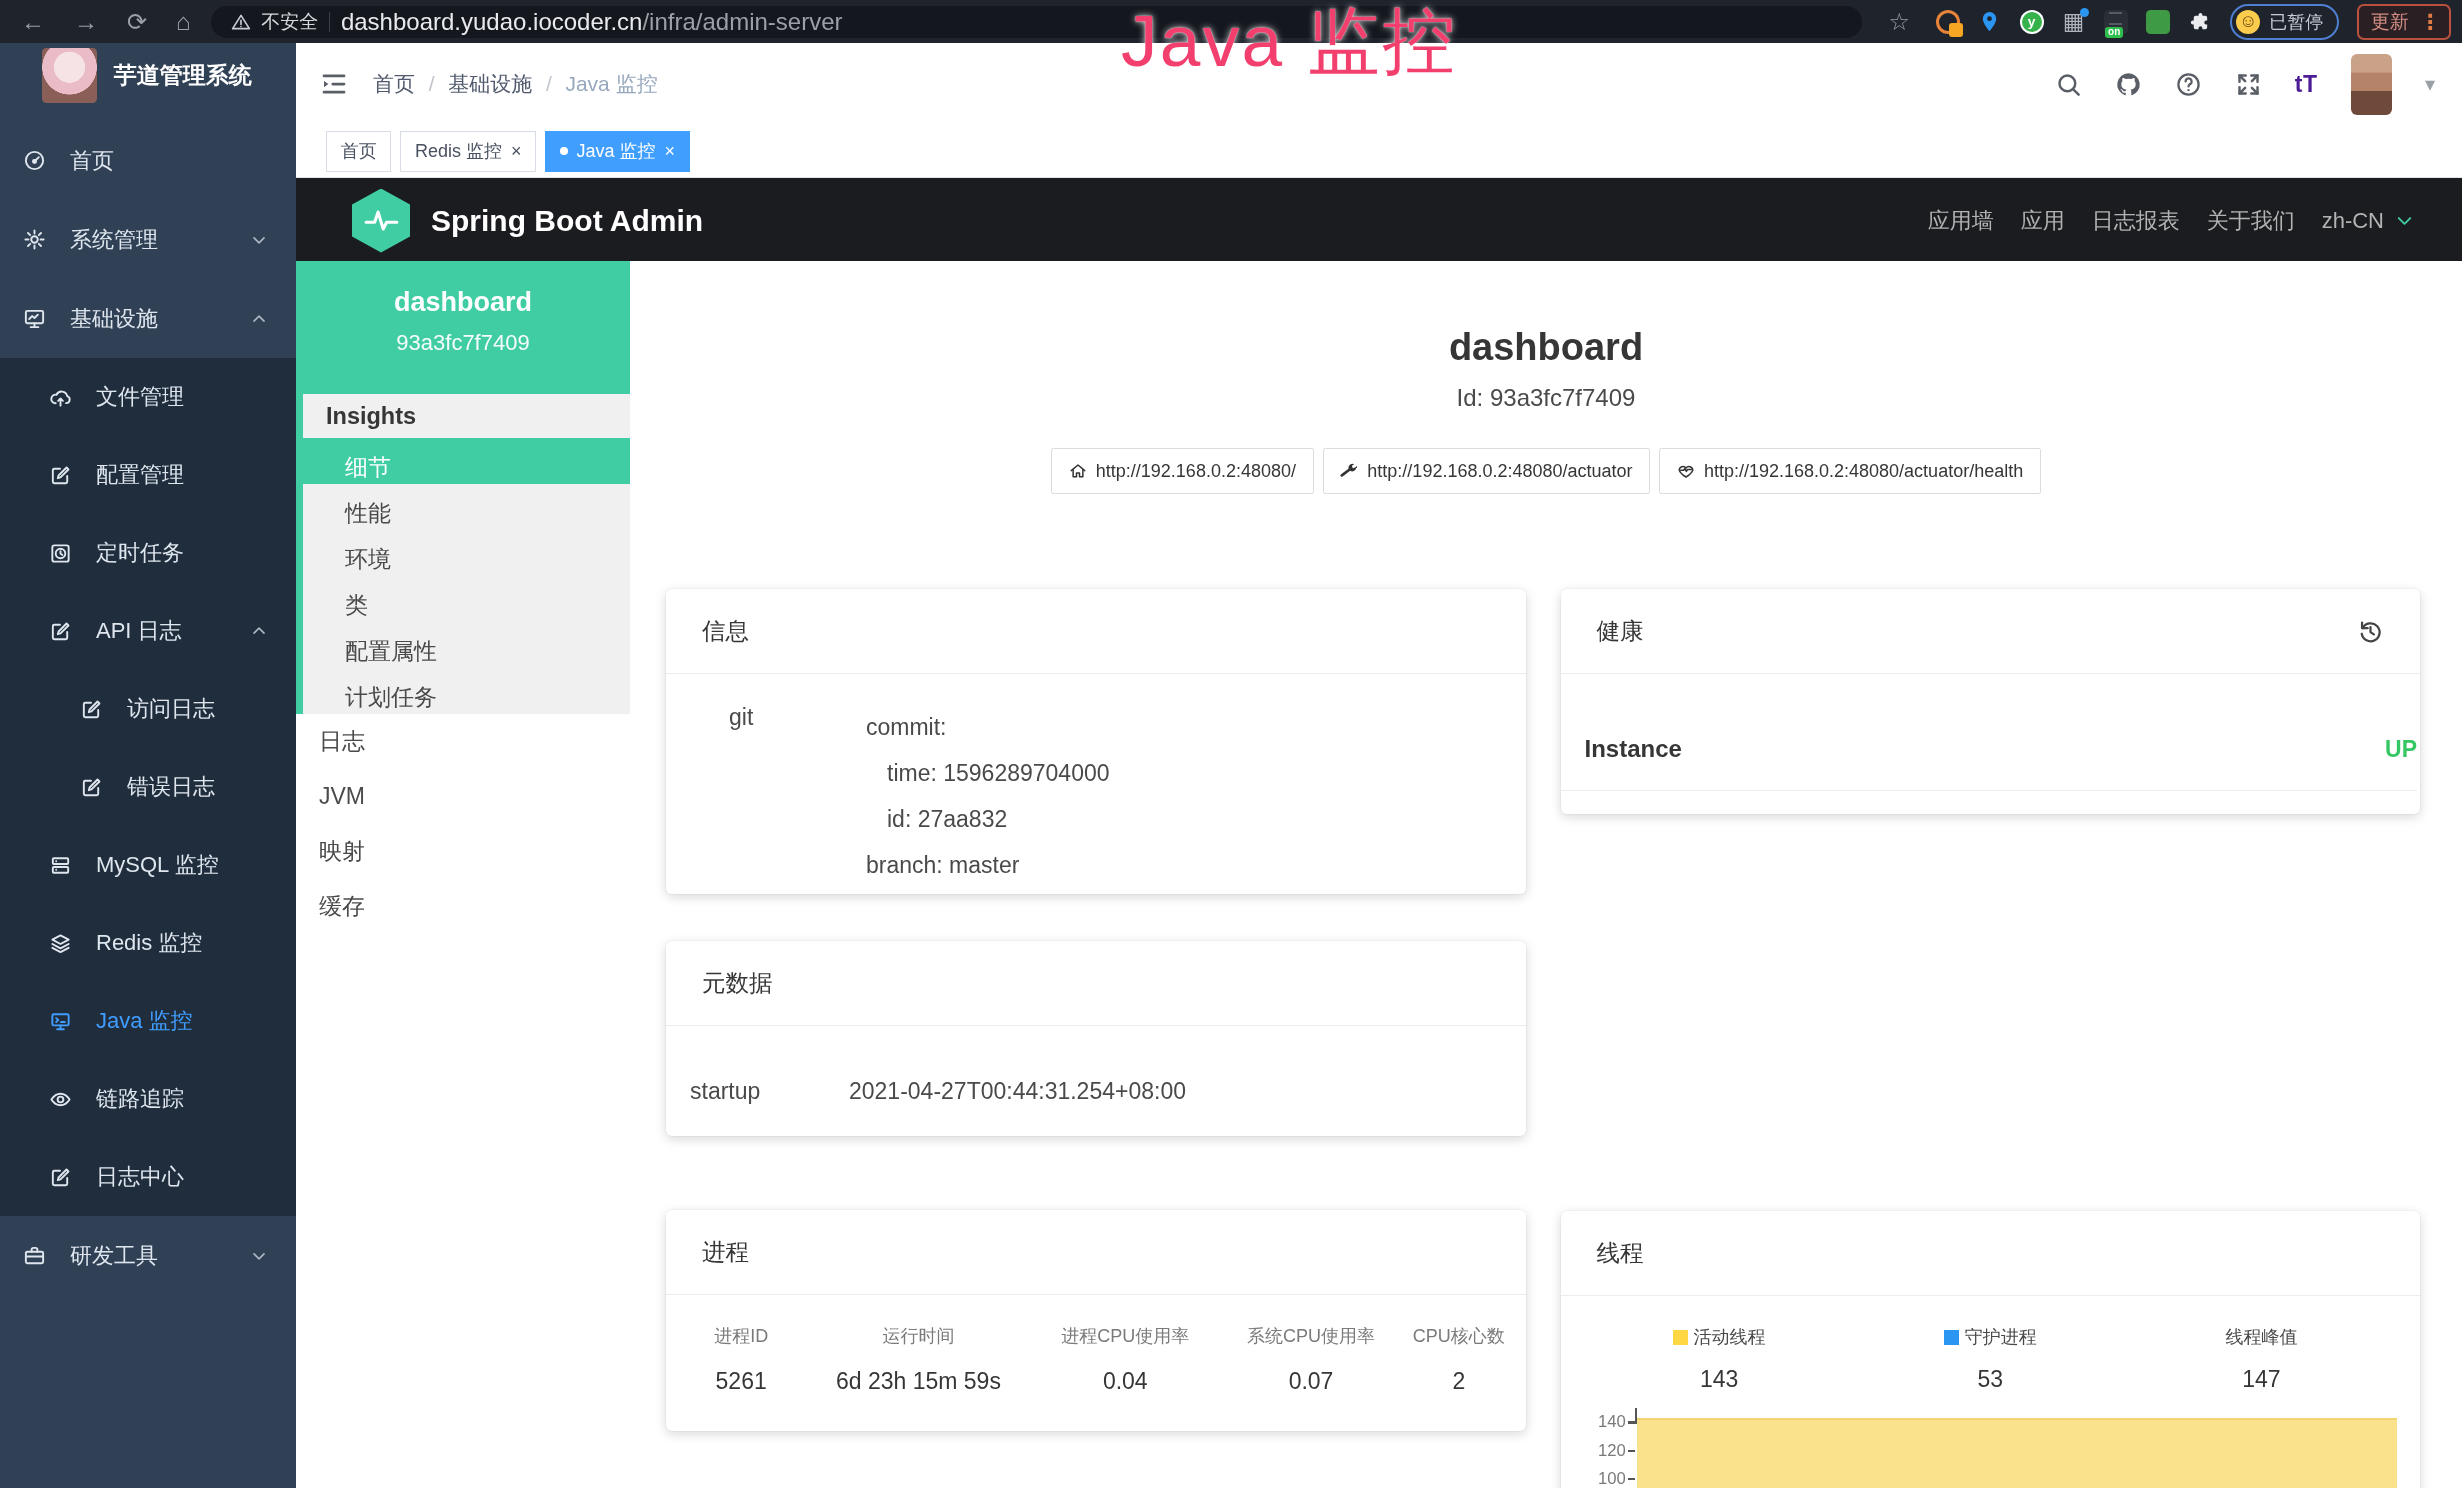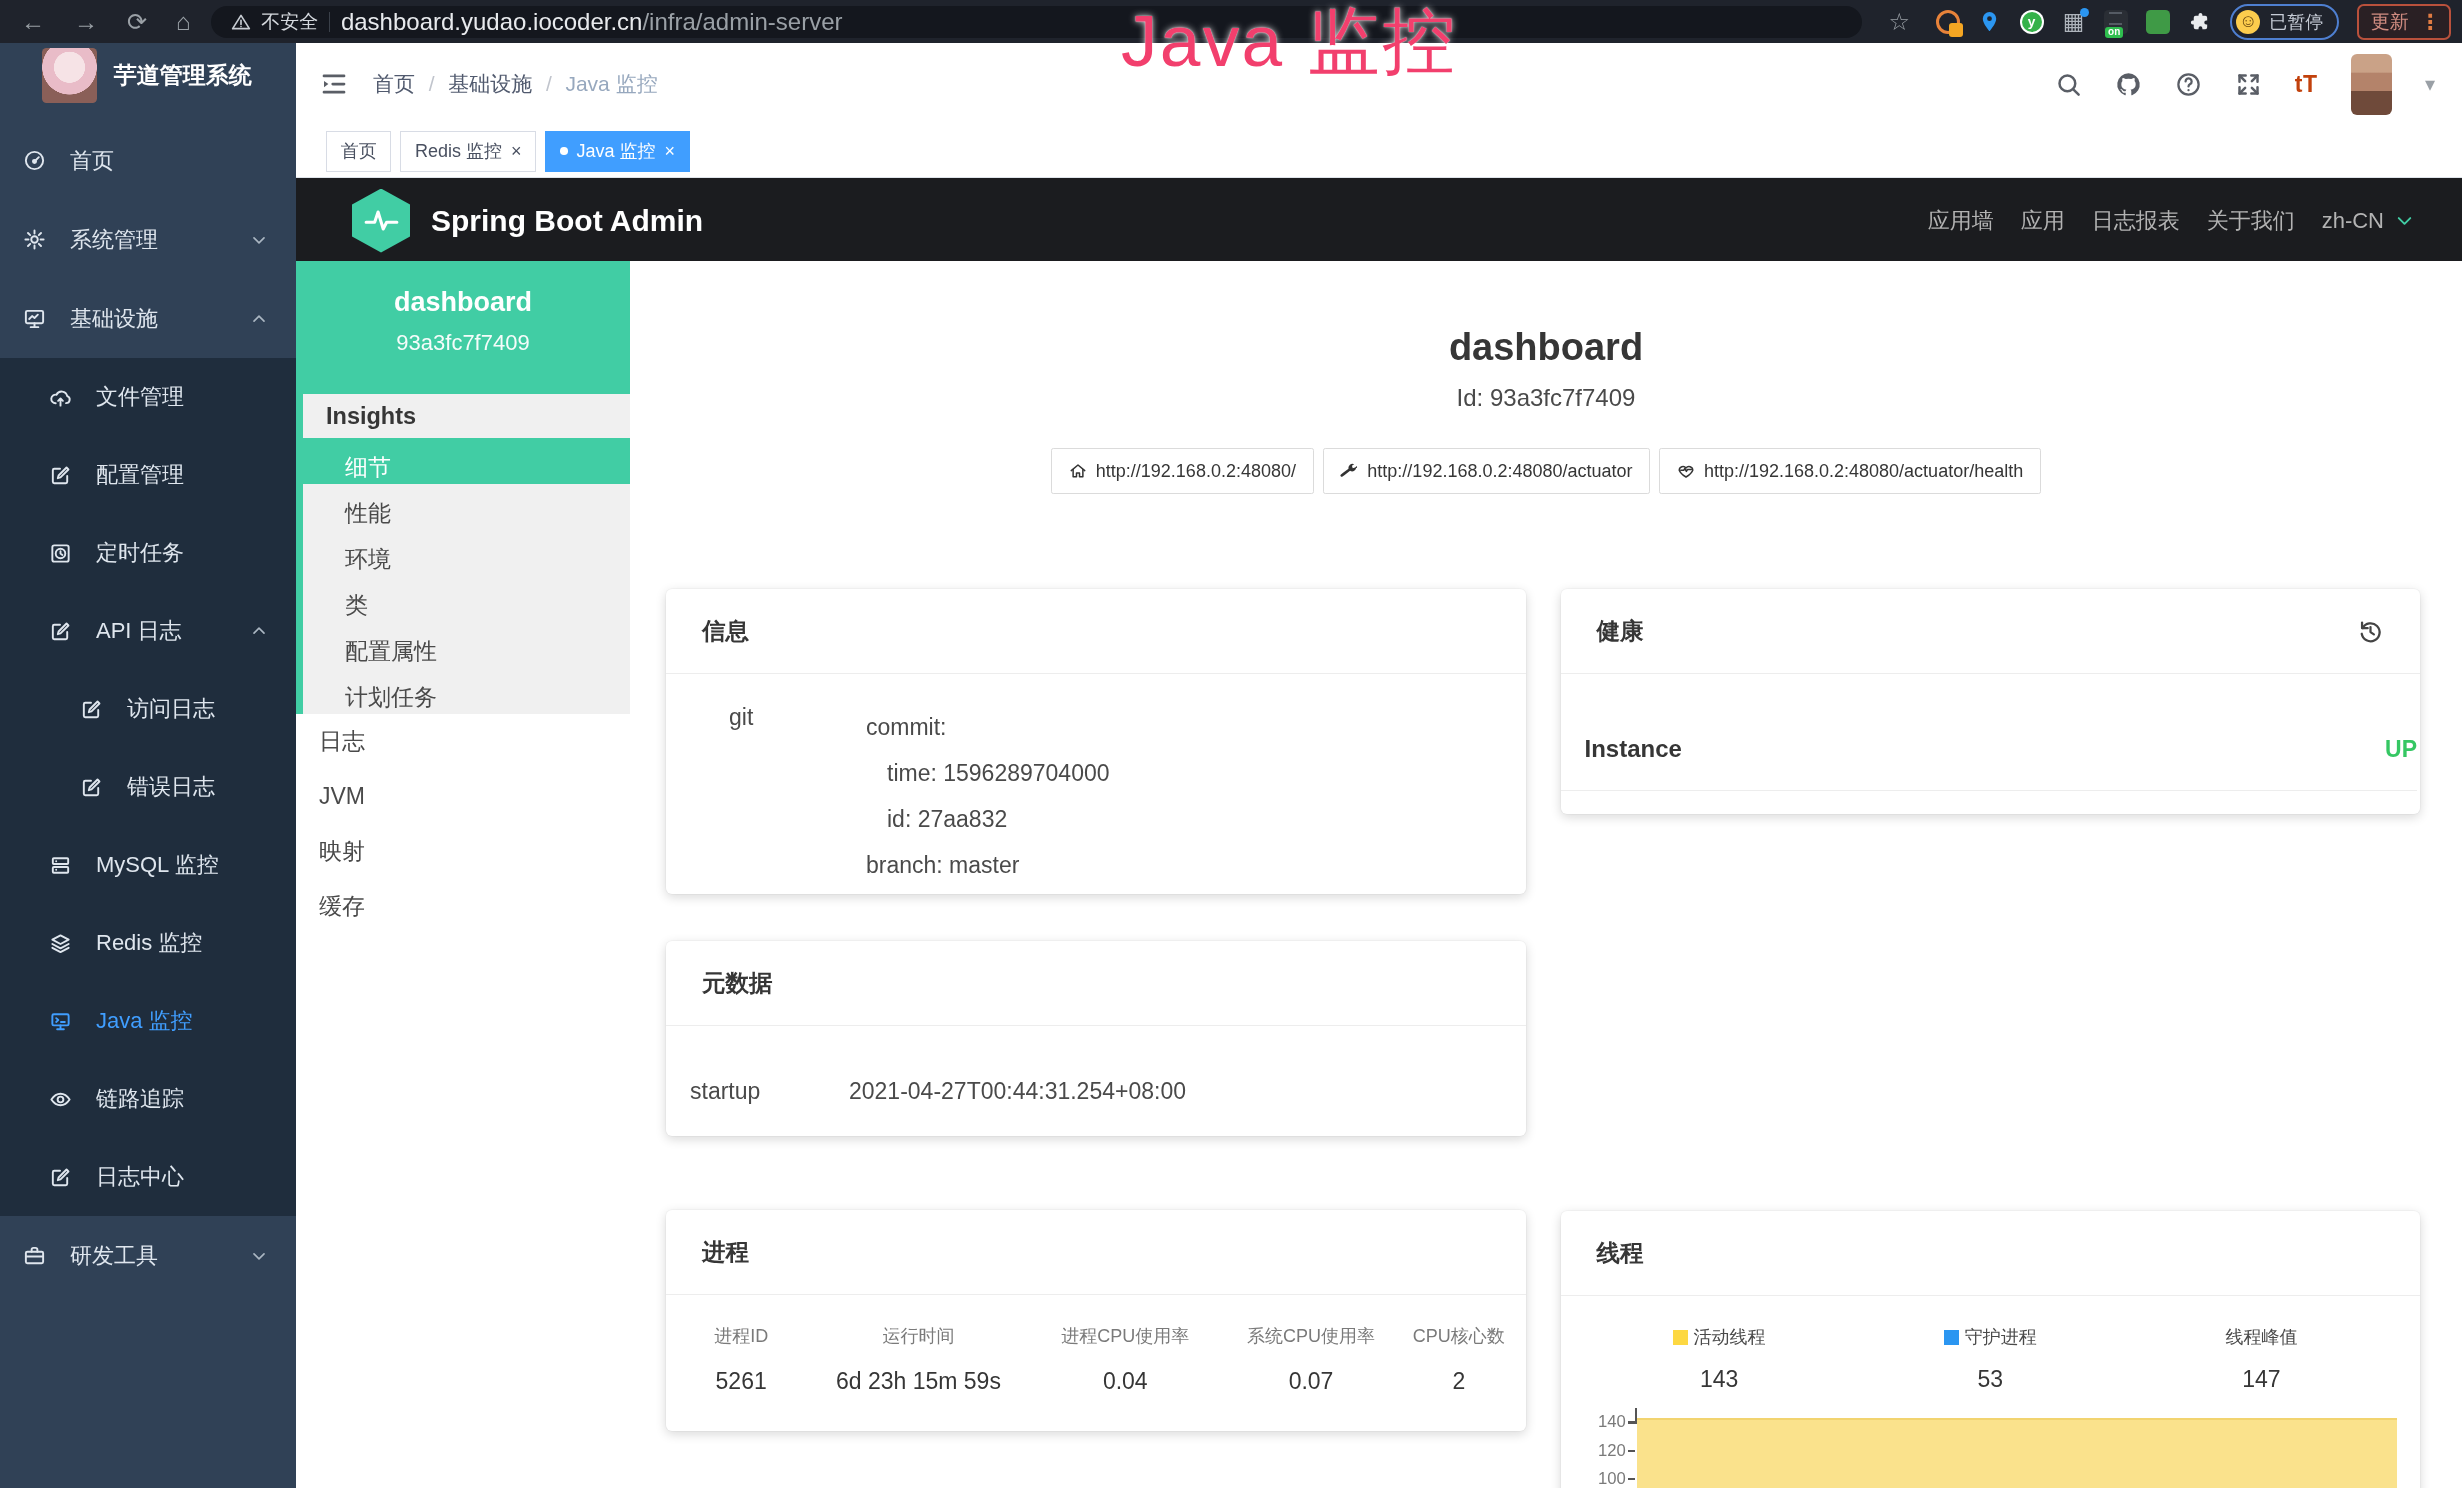--- a/index.html
+++ b/index.html
@@ -63,21 +63,21 @@
   
   .main{position:absolute;left:296px;top:43px;right:0;bottom:0;background:#fff;}
   .navbar{height:82px;display:flex;align-items:center;padding:0 27px 0 23px;background:#fff;}
   .burger{width:30px;height:30px;color:#5a5e66;}
   .breadcrumb{display:flex;align-items:center;gap:13.7px;margin-left:24px;font-size:21px;}
   .bc-item{color:#515a6e;}
   .bc-sep{color:#c0c4cc;}
   .bc-last{color:#97a8be;}
   .nav-icons{margin-left:auto;display:flex;align-items:center;gap:33px;color:#5a5e66;}
   .nav-icons .ic{width:27px;height:27px;}
-  .tt{font-size:23px;font-weight:bold;color:#c2410c;letter-spacing:0.8px;}
+  .tt{font-size:23px;font-weight:bold;color:#4c1d95;letter-spacing:0.8px;}
   .avatar{width:41px;height:61px;border-radius:6px;background:
     linear-gradient(180deg,#caa287 0 30%,#b4836a 31% 60%,#6f4a3a 61% 100%);}
   .nav-caret{font-size:20px;color:#9aa0a6;}
   
   .tagbar{height:52px;display:flex;align-items:center;gap:9px;padding-left:30px;background:#fff;border-bottom:0.8px solid #dfe4ea;box-shadow:0 0.8px 2.3px rgba(0,0,0,.08);}
   .tag{height:39px;display:flex;align-items:center;gap:9px;padding:0 13.7px;border:0.8px solid #d8dce5;background:#fff;color:#495060;font-size:18px;cursor:pointer;}
   .tag .close{font-size:18px;line-height:1;}
   .tag.active{background:#409eff;border-color:#409eff;color:#fff;}
   .tag.active::before{content:'';width:7.6px;height:7.6px;border-radius:50%;background:#fff;}
   
@@ -102,21 +102,21 @@
   
   .sba-content{flex:1;position:relative;overflow:hidden;}
   .content-title{margin-top:65px;text-align:center;font-size:38px;font-weight:600;color:#363636;}
   .content-sub{margin-top:15px;text-align:center;font-size:24px;color:#4a4a4a;}
   .links-row{margin-top:36px;display:flex;justify-content:center;gap:9px;}
   .link-btn{display:flex;align-items:center;gap:9px;height:44px;padding:0 16.7px;border:0.8px solid #dbdbdb;border-radius:2.3px;background:#fff;font-size:18px;color:#363636;cursor:pointer;}
   .link-btn .ic{width:18px;height:18px;color:#333;}
   .cards{position:absolute;left:36px;right:42px;top:328px;bottom:-152px;display:flex;gap:35px;}
   .col{width:calc(50% - 17.4px);display:flex;flex-direction:column;}
   .card{background:#fff;border-radius:6px;box-shadow:0 3px 10.6px rgba(10,10,10,.16),0 0 0 0.8px rgba(10,10,10,.03);overflow:hidden;}
-  .card-head{display:flex;align-items:center;height:85px;padding:0 36px;border-bottom:1.5px solid #ededed;font-size:23.5px;font-weight:bold;color:#363636;box-sizing:border-box;}
+  .card-head{display:flex;align-items:center;height:85px;padding:0 36px;border-bottom:1.5px solid #ededed;font-size:23.5px;font-weight:normal;color:#363636;box-sizing:border-box;}
   .card-head .hist{margin-left:auto;width:27px;height:27px;color:#444;cursor:pointer;}
   .card-body{padding:30px 33px 0 39px;}
   .inforow{display:flex;border-bottom:1.5px solid #ededed;padding-bottom:20px;}
   .inforow .k{width:137px;padding-left:24px;font-size:23px;color:#4a4a4a;flex:none;}
   .inforow .v{flex:1;font-size:23px;color:#4a4a4a;line-height:46px;}
   .v .ind{padding-left:21px;}
   .card-info{height:305px;}
   .card-health{height:225px;}
   .hrow{display:flex;align-items:center;margin:61px 3px 0 0;padding:0 0 27px 24px;border-bottom:1.5px solid #ededed;}
   .hname{font-size:24px;font-weight:bold;color:#363636;}

